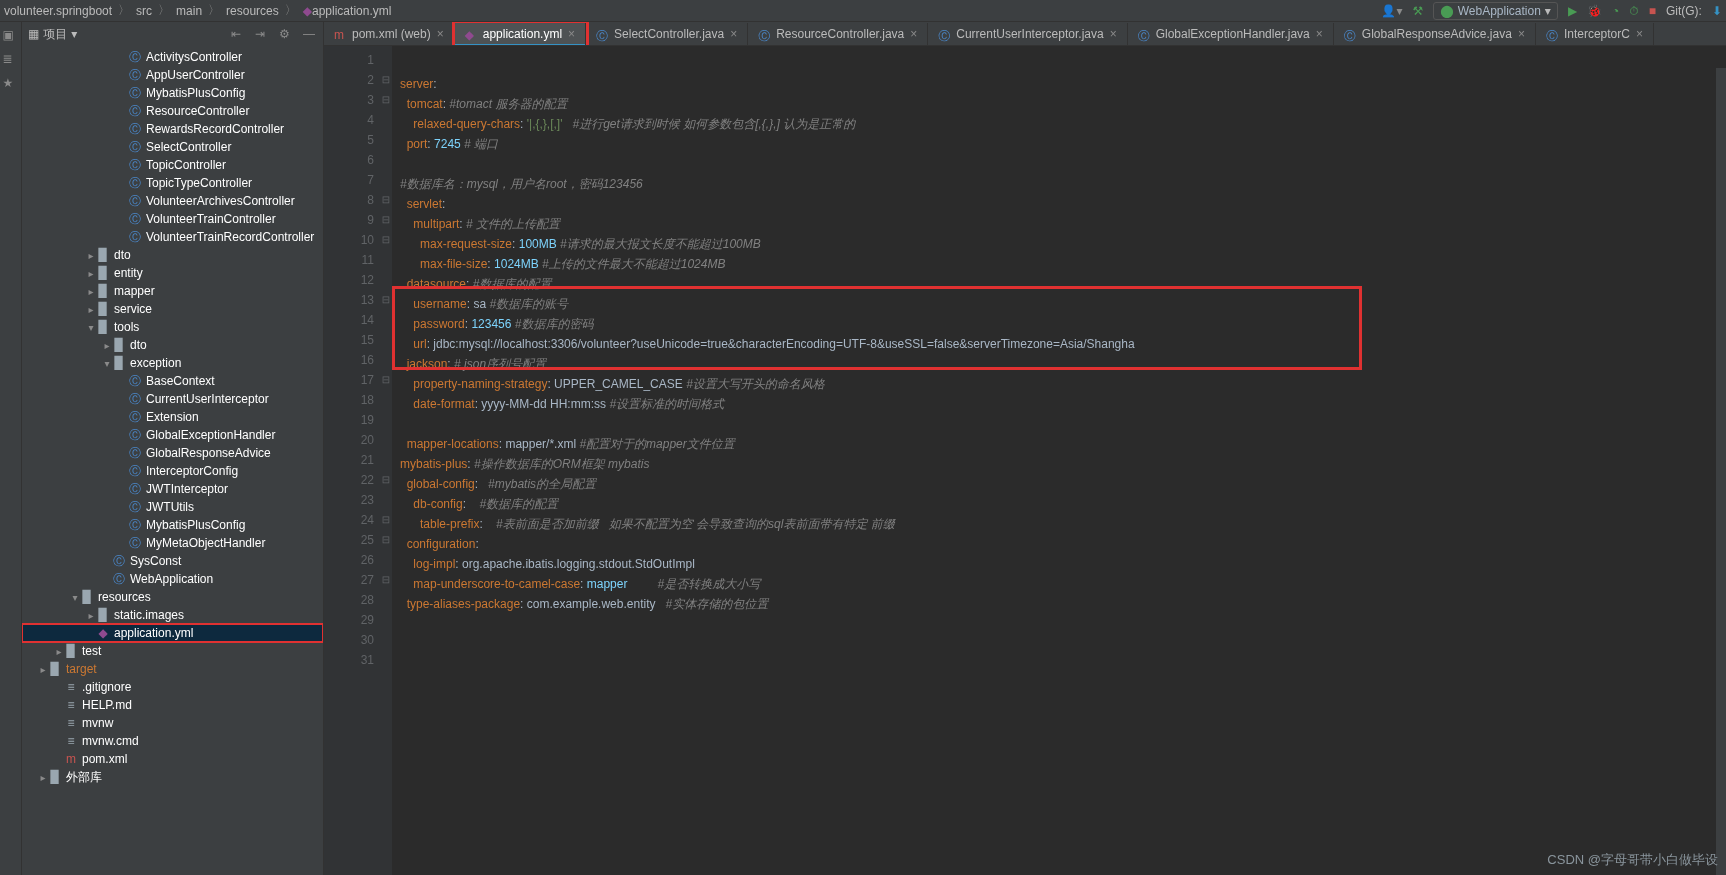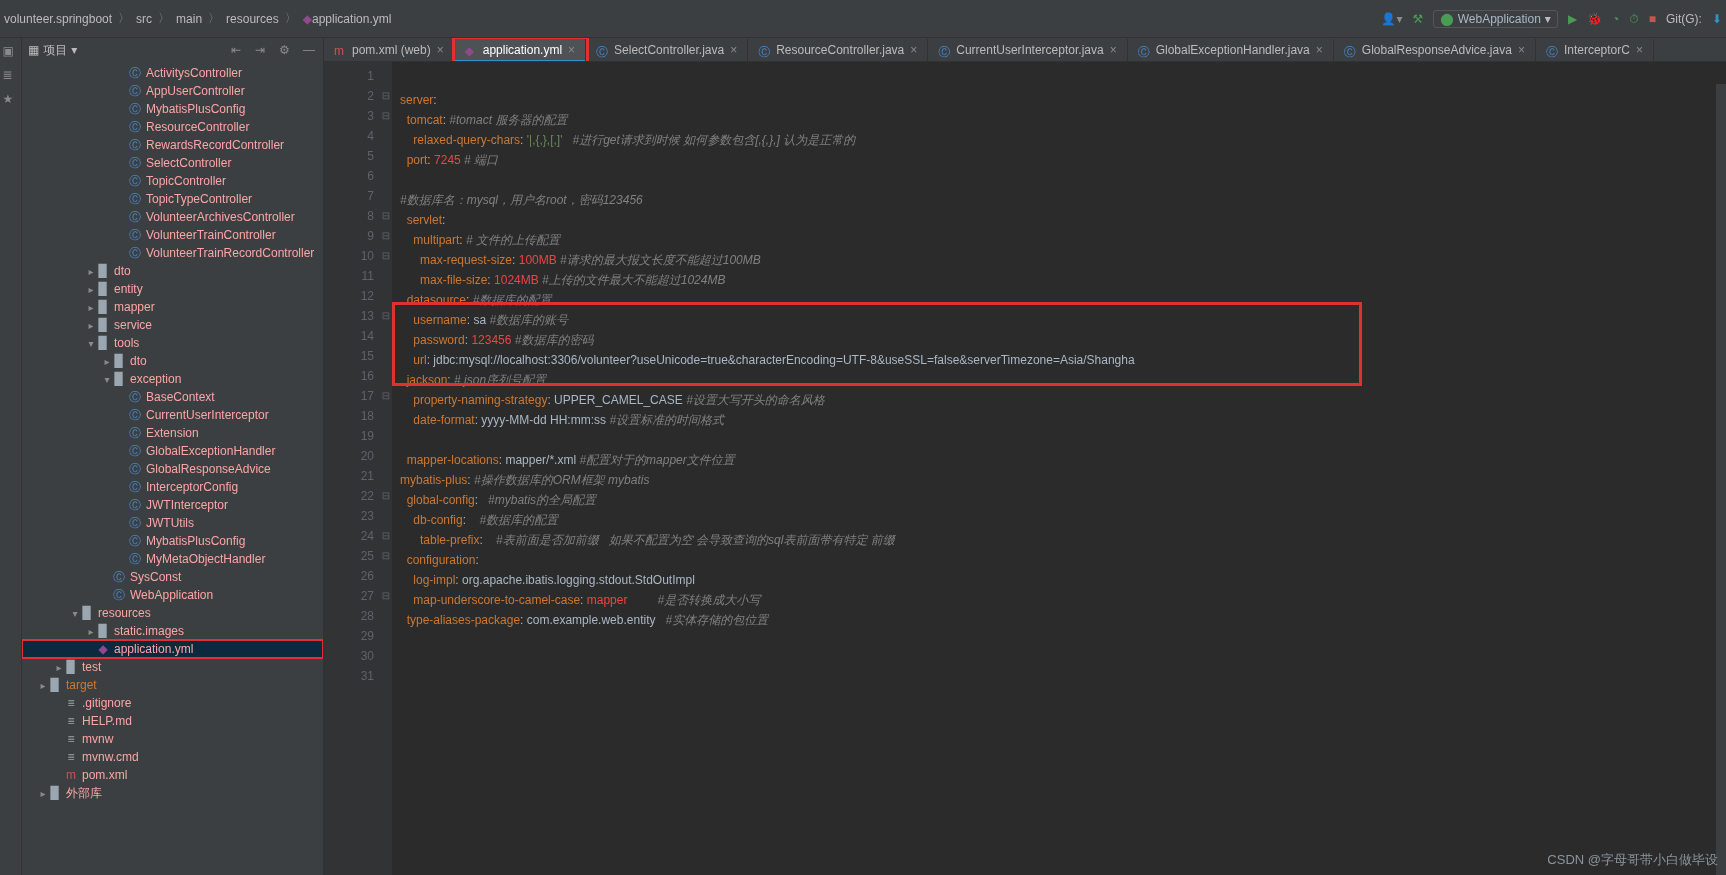--- a/index.html
+++ b/index.html
@@ -1,17 +1,17 @@
 <!DOCTYPE html>
 <html><head>
 <meta charset="utf-8">
 <style>
 *{margin:0;padding:0;box-sizing:border-box;font-family:"Segoe UI",Arial,sans-serif;font-size:12px}
 body{background:#2b2b2b;color:#a9b7c6;width:1726px;height:875px;overflow:hidden;position:relative}
-.topbar{height:38px;background:#3c3f41;display:flex;align-items:center;justify-content:space-between;padding:0 4px;border-bottom:1px solid #323232}
+.topbar{height:22px;background:#3c3f41;display:flex;align-items:center;justify-content:space-between;padding:0 4px;border-bottom:1px solid #323232}
 .breadcrumbs{display:flex;align-items:center;gap:4px;color:#bbb}
 .breadcrumbs span{display:flex;align-items:center}
 .bc-sep{color:#888;margin:0 2px}
 .top-right{display:flex;align-items:center;gap:10px;color:#bbb}
 .top-right .btn{display:flex;align-items:center;gap:4px;padding:1px 6px;border:1px solid #555;border-radius:3px;background:#3c3f41}
 .run-cfg{color:#a9b7c6}
 .play{color:#499c54}
 .bug{color:#499c54}
 .stop{color:#c75450}
 .main{display:flex;height:calc(100% - 22px)}
@@ -27,42 +27,42 @@
 .tree-row.selected{background:#0d293e;color:#fff}
 .indent{display:inline-block}
 .chev{width:10px;text-align:center;color:#8a8a8a;font-size:10px}
 .fi{width:14px;height:14px;display:inline-flex;align-items:center;justify-content:center;margin-right:4px}
 .fi.class{color:#4a86c7}
 .fi.folder{color:#9aa7b0}
 .fi.pkg{color:#9aa7b0}
 .fi.yml{color:#8f4a8f}
 .fi.txt{color:#9aa7b0}
 .fi.m{color:#c75450}
-.tree-row .label{color:#fca5a5}
+.tree-row .label{color:#ffffff}
 .tree-row.orange .label{color:#cc7832}
 .tree-row.red-box{outline:2px solid #e03131;outline-offset:-1px}
 .editor-area{flex:1;display:flex;flex-direction:column;background:#2b2b2b;position:relative}
 .tabs{height:24px;display:flex;align-items:flex-end;background:#3c3f41;border-bottom:1px solid #323232;overflow:hidden}
 .tab{height:22px;display:flex;align-items:center;gap:6px;padding:0 10px;color:#bbb;border-right:1px solid #323232;position:relative}
 .tab .close{color:#8a8a8a;font-size:12px}
 .tab.active{background:#4e5254;color:#fff}
 .tab.active::after{content:"";position:absolute;left:0;right:0;bottom:-1px;height:2px;background:#3592c4}
 .tab.red-box{outline:3px solid #e03131;outline-offset:0}
 .tab .ic{width:12px;height:12px}
 .editor{flex:1;display:flex;font-family:Consolas,monospace;font-size:13px;line-height:20px}
 .gutter{width:56px;background:#313335;color:#606366;text-align:right;padding:4px 6px 0 0;user-select:none}
 .gutter div{height:20px}
 .fold-col{width:12px;background:#313335;padding-top:4px}
 .fold-col div{height:20px;text-align:center;color:#606366;font-size:10px}
 .code{flex:1;padding:8px 0 0 8px;position:relative}
 .code-line{height:20px;white-space:pre}
 .k{color:#cc7832}
 .s{color:#6a8759}
 .c{color:#808080;font-style:italic}
-.n{color:#ef4444}
+.n{color:#7dd3fc}
 .p{color:#a9b7c6}
 .red-rect{position:absolute;border:3px solid #e03131;pointer-events:none}
 .rr1{left:0;top:240px;width:970px;height:84px}
 .watermark{position:absolute;right:8px;bottom:6px;color:#9aa7b0;font-size:13px;opacity:.85}
 .scrollbar-track{position:absolute;right:0;top:46px;bottom:0;width:10px;background:#3c3f41}
 </style>
 </head>
 <body>
 
 <div class="topbar">

